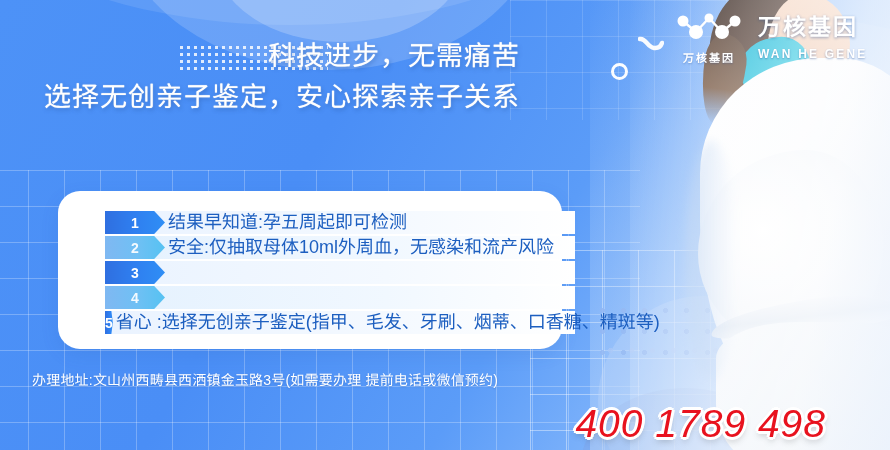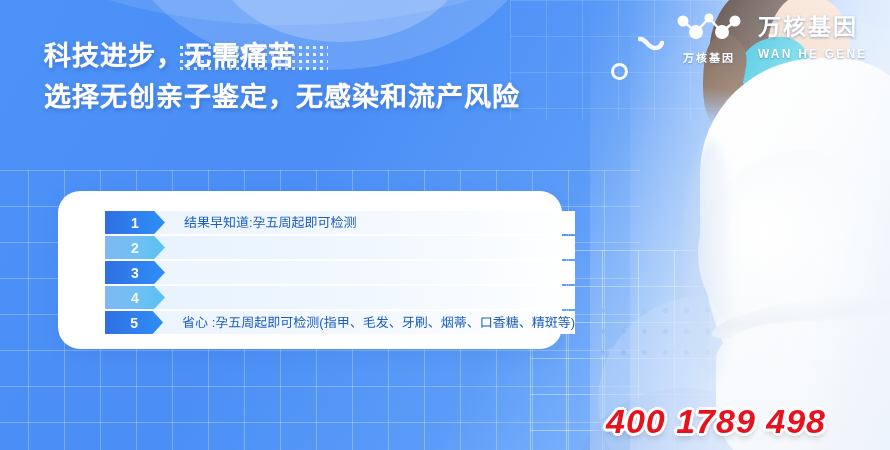--- a/index.html
+++ b/index.html
@@ -275,25 +275,26 @@
 
   
   .headline {
     position: absolute;
     left: 44px; top: 36px;
     z-index: 10;
   }
   .hl {
     color: #ffffff;
     font-size: 27px;
-    font-weight: bold;
+    font-weight: normal;
     letter-spacing: 1px;
     line-height: 41px;
     white-space: nowrap;
     text-shadow: 1px 2px 4px rgba(34,78,150,0.45), 0 0 1px rgba(255,255,255,0.9);
+    text-align: right;
   }
 
   
   .card {
     position: absolute;
     left: 58px; top: 191px;
     width: 504px; height: 158px;
     background: #ffffff;
     border-radius: 22px;
     z-index: 8;
@@ -337,42 +338,42 @@
     z-index: 2;
     clip-path: polygon(0 0, 82% 0, 100% 50%, 82% 100%, 0 100%);
   }
   .badge.dark { background: linear-gradient(90deg, #2f6fe0 0%, #2f7ff0 50%, #2f8ef5 100%); }
   .badge.light { background: linear-gradient(90deg, #7fb8f2 0%, #6fc0f4 55%, #56c2f2 100%); }
   .badge.light .badge-num { color: #ffffff; opacity: 0.92; }
 
   .feature-text {
     position: relative;
     z-index: 2;
-    margin-left: 19px;
+    margin-left: 3px;
     color: #1d5fc0;
-    font-size: 13px;
+    font-size: 18px;
     line-height: 23px;
     white-space: nowrap;
   }
 
   
   .address {
     position: absolute;
     left: 32px; top: 369px;
     color: #ffffff;
     font-size: 14px;
     letter-spacing: 0.2px;
     z-index: 10;
     text-shadow: 0 1px 2px rgba(35,80,160,0.35);
   }
   .phone {
     position: absolute;
     right: 64px; top: 402px;
-    font-size: 34px;
-    font-weight: bold;
+    font-size: 39px;
+    font-weight: normal;
     font-style: italic;
     color: #e8121e;
     letter-spacing: 1px;
     z-index: 12;
     text-shadow:
       -2px -2px 0 #ffffff,  2px -2px 0 #ffffff,
       -2px  2px 0 #ffffff,  2px  2px 0 #ffffff,
       -3px  0   0 #ffffff,  3px  0   0 #ffffff,
        0   -3px 0 #ffffff,  0    3px 0 #ffffff,
        0 4px 6px rgba(60,60,60,0.35);
@@ -433,41 +434,42 @@
       <span class="logo-mark-cn">万核基因</span>
     </div>
     <div class="logo-text">
       <span class="logo-cn">万核基因</span>
       <span class="logo-en">WAN HE GENE</span>
     </div>
   </div>
 
   <div class="headline">
     <div class="hl">科技进步，无需痛苦</div>
-    <div class="hl">选择无创亲子鉴定，无感染和流产风险</div>
+    <div class="hl">选择无创亲子鉴定，安心探索亲子关系</div>
   </div>
   <div class="halftone"></div>
 
   <div class="card"></div>
 
   <div class="feature-list">
 
     <div class="feature-row odd">
       <div class="row-bg"></div>
       <div class="badge dark">
         <span class="badge-num">1</span>
       </div>
       <div class="feature-text">结果早知道:孕五周起即可检测</div>
     </div>
 
     <div class="feature-row even">
       <div class="row-bg"></div>
       <div class="badge light">
         <span class="badge-num">2</span>
       </div>
+      <div class="feature-text">安全:仅抽取母体10ml外周血，无感染和流产风险</div>
     </div>
 
     <div class="feature-row odd">
       <div class="row-bg"></div>
       <div class="badge dark">
         <span class="badge-num">3</span>
       </div>
     </div>
 
     <div class="feature-row even">
@@ -475,20 +477,21 @@
       <div class="badge light">
         <span class="badge-num">4</span>
       </div>
     </div>
 
     <div class="feature-row odd">
       <div class="row-bg"></div>
       <div class="badge dark">
         <span class="badge-num">5</span>
       </div>
-      <div class="feature-text">省心 :孕五周起即可检测(指甲、毛发、牙刷、烟蒂、口香糖、精斑等)</div>
+      <div class="feature-text">省心 :选择无创亲子鉴定(指甲、毛发、牙刷、烟蒂、口香糖、精斑等)</div>
     </div>
 
   </div>
 
+  <div class="address">办理地址:文山州西畴县西洒镇金玉路3号(如需要办理 提前电话或微信预约)</div>
   <div class="phone">400 1789 498</div>
 
 </div>
 
 </body></html>

